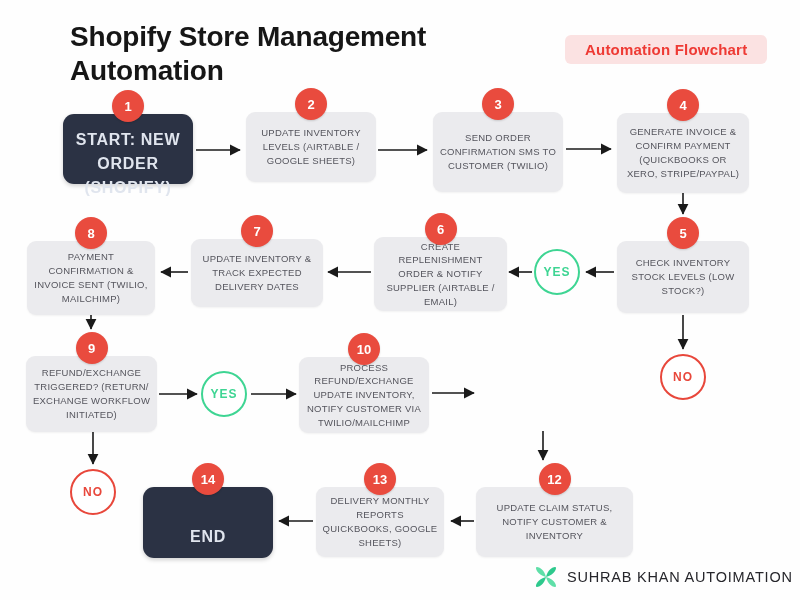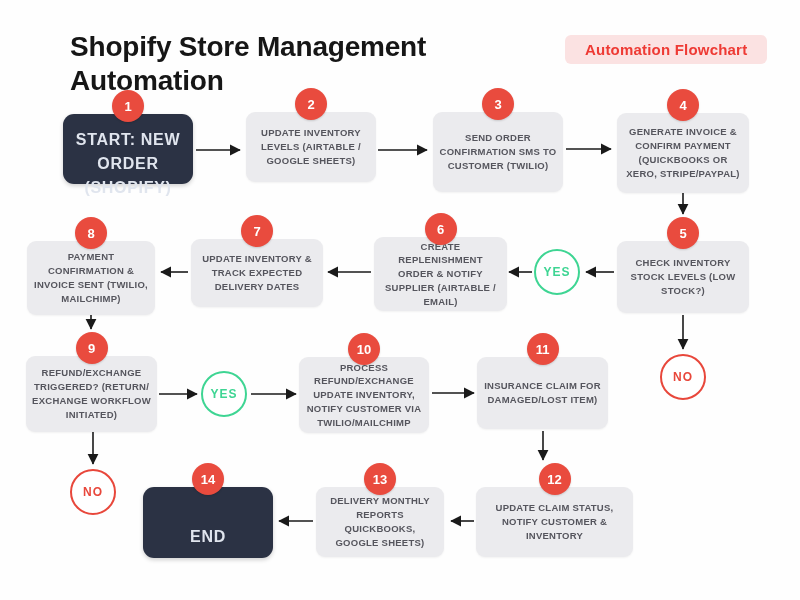--- a/index.html
+++ b/index.html
@@ -7,21 +7,21 @@
     font-family:"Liberation Sans", sans-serif;
     background:#ffffff;
   }
   .canvas{
     position:relative;
     width:800px;height:600px;
     background:#fefefe;
     overflow:hidden;
   }
   .page-title{
-    position:absolute;left:70px;top:30px;width:430px;
+    position:absolute;left:70px;top:20px;width:430px;
     font-size:28px;font-weight:600;color:#161616;
     line-height:1.2;letter-spacing:-0.2px;
   }
   .corner-badge{
     position:absolute;left:565px;top:35px;
     background:#fbe2e2;color:#ee3a34;
     font-size:15px;font-weight:700;
     padding:6px 20px;border-radius:6px;
     letter-spacing:0.2px;
   }
@@ -29,21 +29,21 @@
     position:absolute;box-sizing:border-box;
     display:flex;align-items:center;justify-content:center;
     text-align:center;border-radius:9px;
     padding:4px 6px;
   }
   .node.light{
     background:#ebebee;
     box-shadow:0 1px 2px rgba(0,0,0,0.05);
   }
   .node.light .label{
-    color:#55555d;font-size:9.5px;font-weight:700;
+    color:#55555d;font-size:9.5px;font-weight:400;
     letter-spacing:0.25px;line-height:1.45;
   }
   .node.dark{
     background:#2b3244;border-radius:11px;
     box-shadow:0 2px 4px rgba(0,0,0,0.18);
   }
   .node.dark .label{
     color:#e0e5ee;font-size:16px;font-weight:700;
     letter-spacing:0.7px;line-height:1.5;margin-top:29px;
   }
@@ -155,24 +155,20 @@
   <div class="node light" style="left:26px;top:356px;width:131px;height:76px">
     <span class="badge">9</span>
     <span class="label">REFUND/EXCHANGE TRIGGERED? (RETURN/ EXCHANGE WORKFLOW INITIATED)</span>
   </div>
 
   <div class="node light" style="left:299px;top:357px;width:130px;height:76px">
     <span class="badge">10</span>
     <span class="label">PROCESS REFUND/EXCHANGE UPDATE INVENTORY, NOTIFY CUSTOMER VIA TWILIO/MAILCHIMP</span>
   </div>
 
-  <div class="node light" style="left:477px;top:357px;width:131px;height:72px">
-    <span class="badge">11</span>
-    <span class="label">INSURANCE CLAIM FOR DAMAGED/LOST ITEM)</span>
-  </div>
 
   <div class="node light" style="left:476px;top:487px;width:157px;height:70px">
     <span class="badge">12</span>
     <span class="label">UPDATE CLAIM STATUS, NOTIFY CUSTOMER &amp; INVENTORY</span>
   </div>
 
   <div class="node light" style="left:316px;top:487px;width:128px;height:70px">
     <span class="badge">13</span>
     <span class="label">DELIVERY MONTHLY REPORTS QUICKBOOKS, GOOGLE SHEETS)</span>
   </div>
@@ -180,14 +176,25 @@
   <div class="node dark" style="left:143px;top:487px;width:130px;height:71px">
     <span class="badge">14</span>
     <span class="label">END</span>
   </div>
 
   <div class="decision yes" style="left:534px;top:249px">YES</div>
   <div class="decision no" style="left:660px;top:354px">NO</div>
   <div class="decision yes" style="left:201px;top:371px">YES</div>
   <div class="decision no" style="left:70px;top:469px">NO</div>
 
+  <div class="footer">
+    <svg width="26" height="26" viewBox="0 0 24 24">
+      <g>
+        <path d="M12 12 C 4 10, 2 4, 3 3 C 4 2, 10 4, 12 12 Z" fill="#5fdfa8"></path>
+        <path d="M12 12 C 20 10, 22 4, 21 3 C 20 2, 14 4, 12 12 Z" fill="#2ec98d"></path>
+        <path d="M12 12 C 4 14, 2 20, 3 21 C 4 22, 10 20, 12 12 Z" fill="#2ec98d"></path>
+        <path d="M12 12 C 20 14, 22 20, 21 21 C 20 22, 14 20, 12 12 Z" fill="#5fdfa8"></path>
+      </g>
+    </svg>
+    <span class="brand">SUHRAB KHAN AUTOIMATION</span>
+  </div>
 
 </div>
 
 </body></html>

